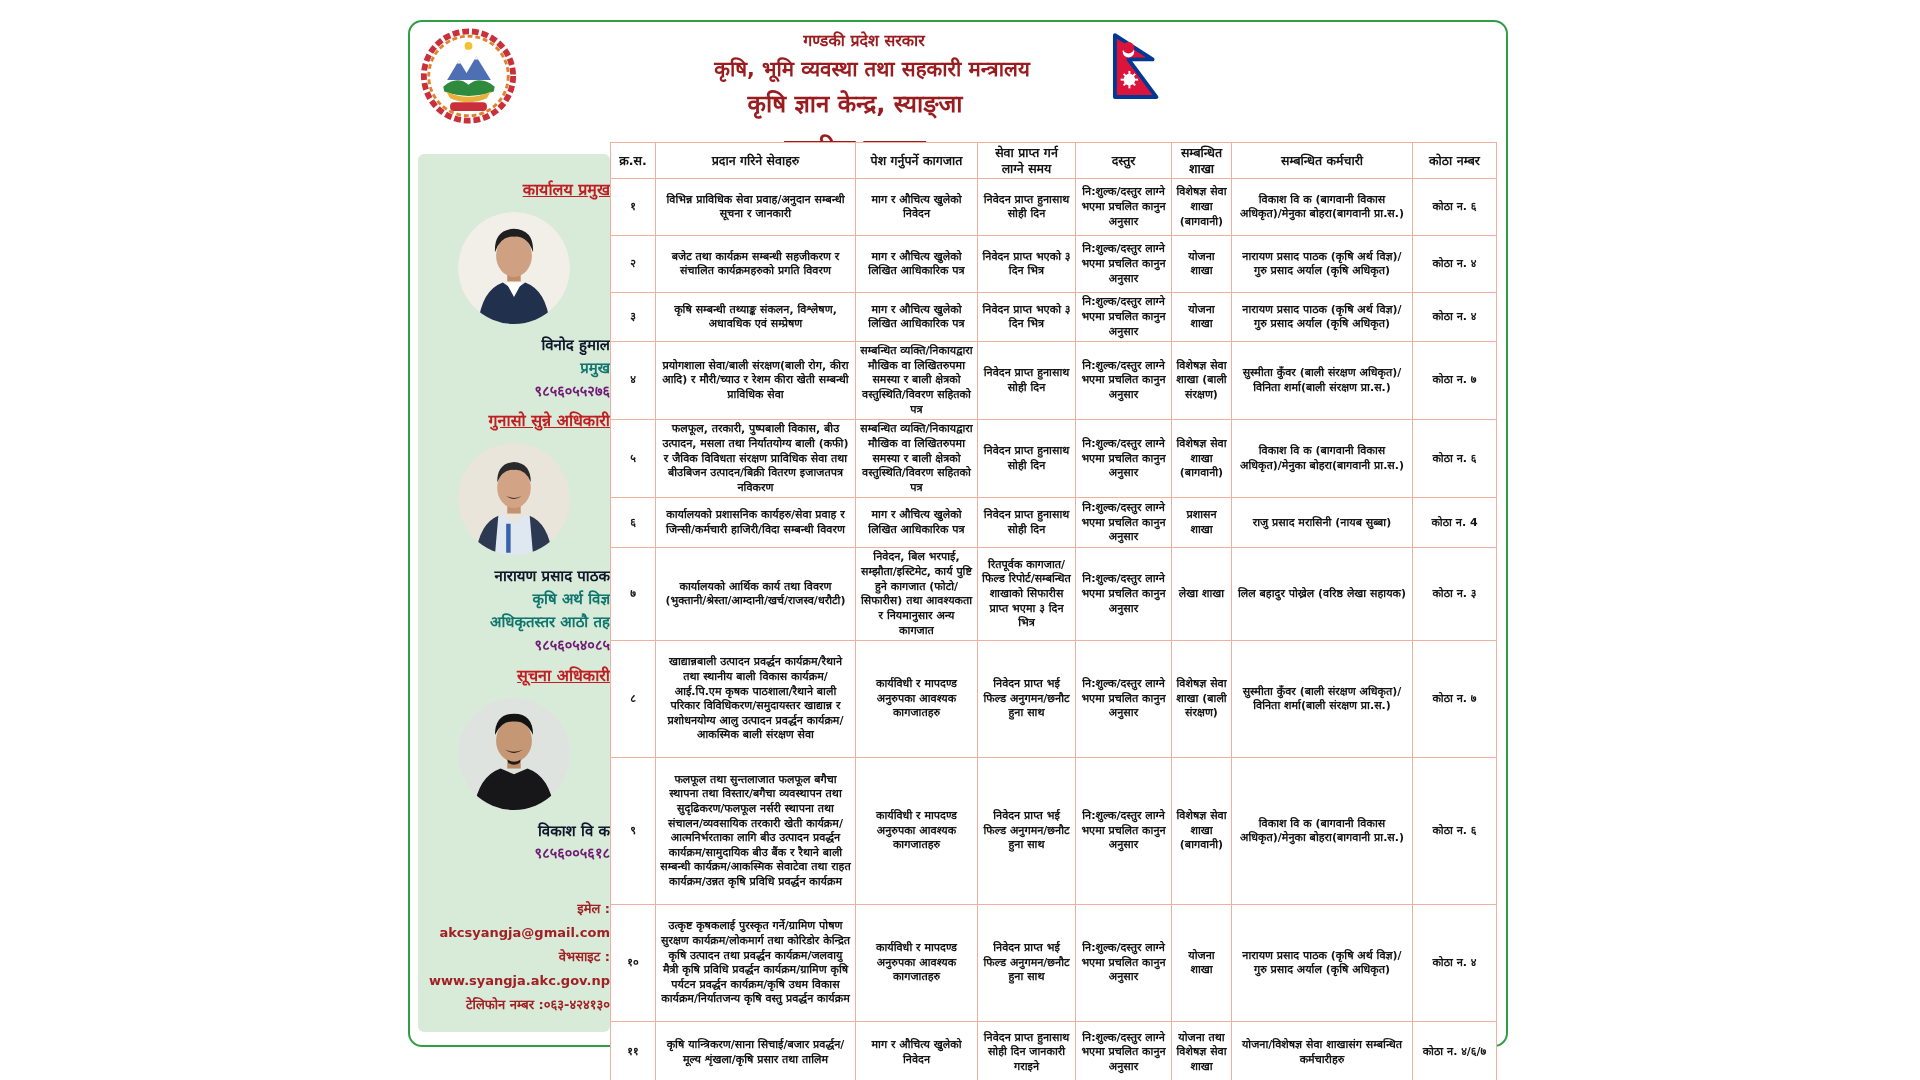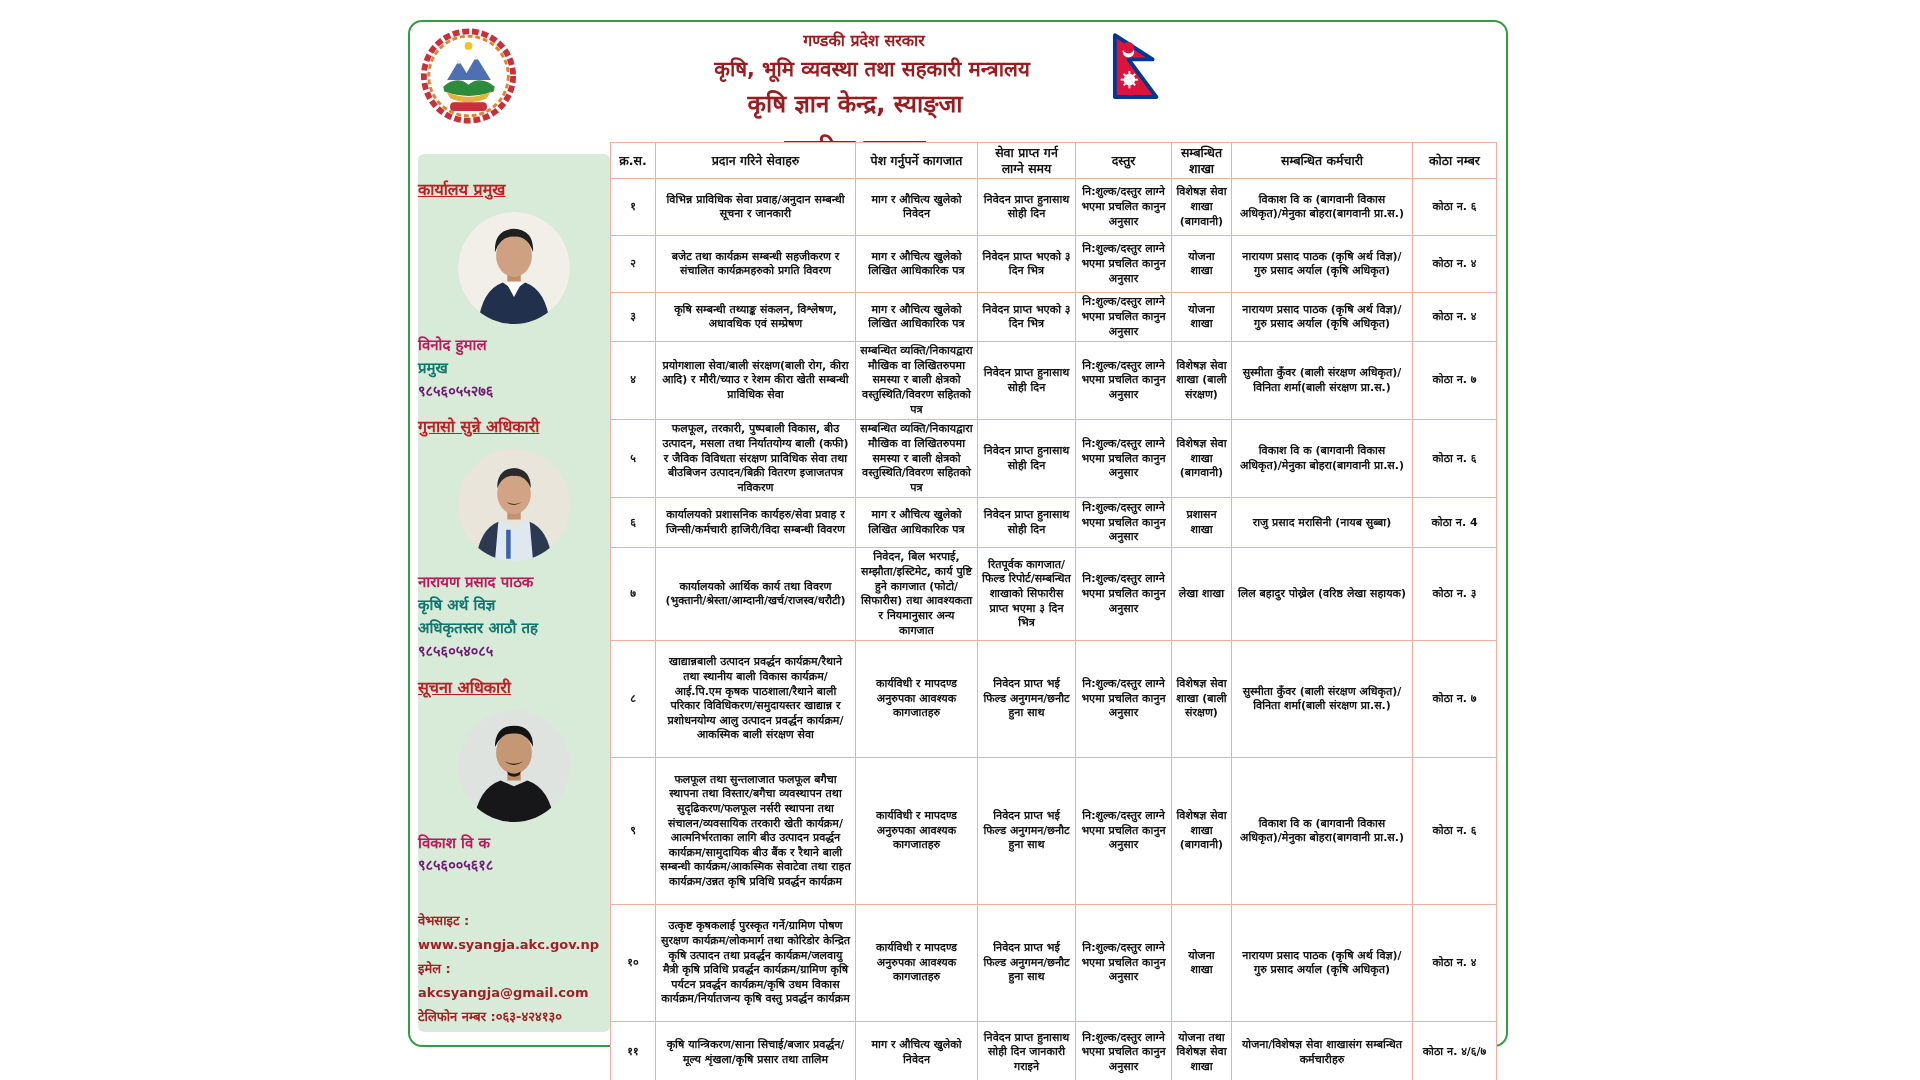--- a/index.html
+++ b/index.html
@@ -14,29 +14,29 @@
   .flag   { position:absolute; left:702px; top:10px; width:58px; height:74px; }
   .header-text { position:absolute; left:0; top:7px; width:890px; text-align:center;
     color:#9b1c1f; font-weight:bold; }
   .h-line1 { font-size:16px;padding-left:18px; }
   .h-line2 { font-size:20.5px; margin-top:3px;padding-left:34px; }
   .h-line3 { font-size:24px; margin-top:4px;text-align:center; }
   .h-title { font-size:25px; margin-top:11px; text-decoration:underline; color:#9b1c1f; }
 
   
   .sidebar { position:absolute; left:8px; top:132px; width:192px; height:878px;
-    background:#d8ead8; border-radius:6px; text-align:left; padding-top:24px; }
+    background:#d8ead8; border-radius:6px; text-align:right; padding-top:24px; }
   .side-heading { color:#c01e22; font-weight:bold; font-size:16px;
     text-decoration:underline; margin-bottom:12px; }
   .avatar { width:112px; height:112px; border-radius:50%; overflow:hidden;
     margin:4px auto 10px auto; display:block; }
-  .officer-name { font-weight:bold; font-size:15px; color:#be185d; line-height:1.5; }
+  .officer-name { font-weight:bold; font-size:15px; color:#0f172a; line-height:1.5; }
   .officer-lines div { font-weight:bold; font-size:15px; color:#0f766e; line-height:1.55; }
   .officer-phone { font-weight:bold; font-size:14.5px; color:#701a75; line-height:1.55; }
-  .side-gap { margin-top:13px; }
+  .side-gap { margin-top:7px; }
   .contact { margin-top:32px; color:#a02024; font-weight:bold; font-size:13px;
     line-height:1.85; }
 
   
   table.services { position:absolute; left:200px; top:120px; width:886px;
     border-collapse:collapse; table-layout:fixed; background:#fff; }
   table.services th, table.services td {
     border:1px solid #f0b0a0; text-align:center; vertical-align:middle;
     padding:2px 4px; color:#141414; font-weight:bold; word-wrap:break-word; }
   table.services th { font-size:12.5px; height:36px; line-height:1.25; }
@@ -126,22 +126,22 @@
         <ellipse cx="50" cy="38" rx="16" ry="19" fill="#c59775"></ellipse>
         <path d="M33,33 Q33,14 50,14 Q67,14 67,33 Q61,20 50,21 Q39,20 33,33 Z" fill="#131313"></path>
         <path d="M42,46 Q50,50 58,46 Q50,52 42,46 Z" fill="#241a12"></path>
         <path d="M44,55 Q50,59 56,55 L55,58 Q50,61 45,58 Z" fill="#241a12"></path>
       </svg>
       <div class="officer-name">विकाश वि क</div>
       <div class="officer-phone">९८५६००५६१८</div>
     </div>
 
     <div class="contact">
+      <div>इमेल : akcsyangja@gmail.com</div>
       <div>वेभसाइट : www.syangja.akc.gov.np</div>
-      <div>इमेल : akcsyangja@gmail.com</div>
       <div>टेलिफोन नम्बर :०६३-४२४१३०</div>
 
     </div>
   </div>
 
   <table class="services">
     <colgroup>
       <col style="width:45px">
         <col style="width:200px">
         <col style="width:122px">

